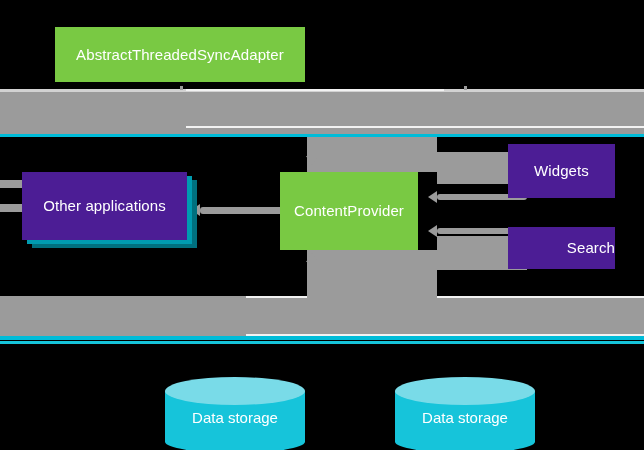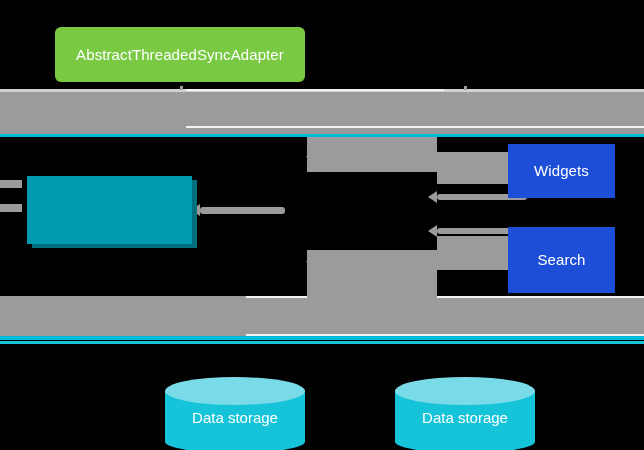--- a/index.html
+++ b/index.html
@@ -37,21 +37,21 @@
     align-items: center;
     justify-content: center;
     color: #ffffff;
     font-size: 15px;
     letter-spacing: .1px;
     text-align: center;
     line-height: 1.15;
     box-sizing: border-box;
   }
   .box.green { background: #79c943; }
-  .box.cyan  { background: #1d4ed8; }
+  .box.cyan  { background: #4c1d95; }
   .shadowbox { position: absolute; background: #00707f; }
   .shadowbox2 { position: absolute; background: #009bb0; }
 
   
   .cyl {
     position: absolute;
     margin-top: 32px;
   }
   .cyl-body {
     position: absolute;
@@ -124,34 +124,40 @@
 
   <div class="arr-line" style="left:437px;top:194px;width:90px;height:6px;border-radius:3px;"></div>
   <div class="arr-head head-left" style="left:428px;top:191px;"></div>
 
   <div class="arr-line" style="left:437px;top:228px;width:90px;height:6px;border-radius:3px;"></div>
   <div class="arr-head head-left" style="left:428px;top:225px;"></div>
 
   <div class="arr-line" style="left:318px;top:256px;width:140px;height:6px;"></div>
   <div class="arr-head head-up" style="left:306px;top:253px;"></div>
 
-  <div class="box green" style="left:55px;top:27px;width:250px;height:55px;border-radius:6px;">
+  <div class="box green" style="left:55px;top:27px;width:250px;height:55px;">
     <span>AbstractThreadedSyncAdapter</span>
   </div>
 
 
   <div class="shadowbox" style="left:32px;top:180px;width:165px;height:68px;"></div>
   <div class="shadowbox2" style="left:27px;top:176px;width:165px;height:68px;"></div>
+  <div class="box cyan" style="left:22px;top:172px;width:165px;height:68px;">
+    <span>Other applications</span>
+  </div>
 
+  <div class="box green" style="left:280px;top:172px;width:138px;height:78px;">
+    <span>ContentProvider</span>
+  </div>
 
   <div class="box cyan" style="left:508px;top:144px;width:107px;height:54px;">
     <span>Widgets</span>
   </div>
 
-  <div class="box cyan" style="left:508px;top:227px;width:107px;height:66px;">
+  <div class="box cyan" style="left:508px;top:227px;width:107px;height:42px;justify-content:flex-end;">
     <span>Search</span>
   </div>
 
   <div class="cyl" style="left:165px;top:345px;width:140px;height:78px;">
     <div class="cyl-body" style="top:14px;width:140px;height:62px;"></div>
     <div class="cyl-top" style="width:140px;height:28px;"></div>
     <div class="cyl-label" style="top:32px;">Data storage</div>
   </div>
 
   <div class="cyl" style="left:395px;top:345px;width:140px;height:78px;">

